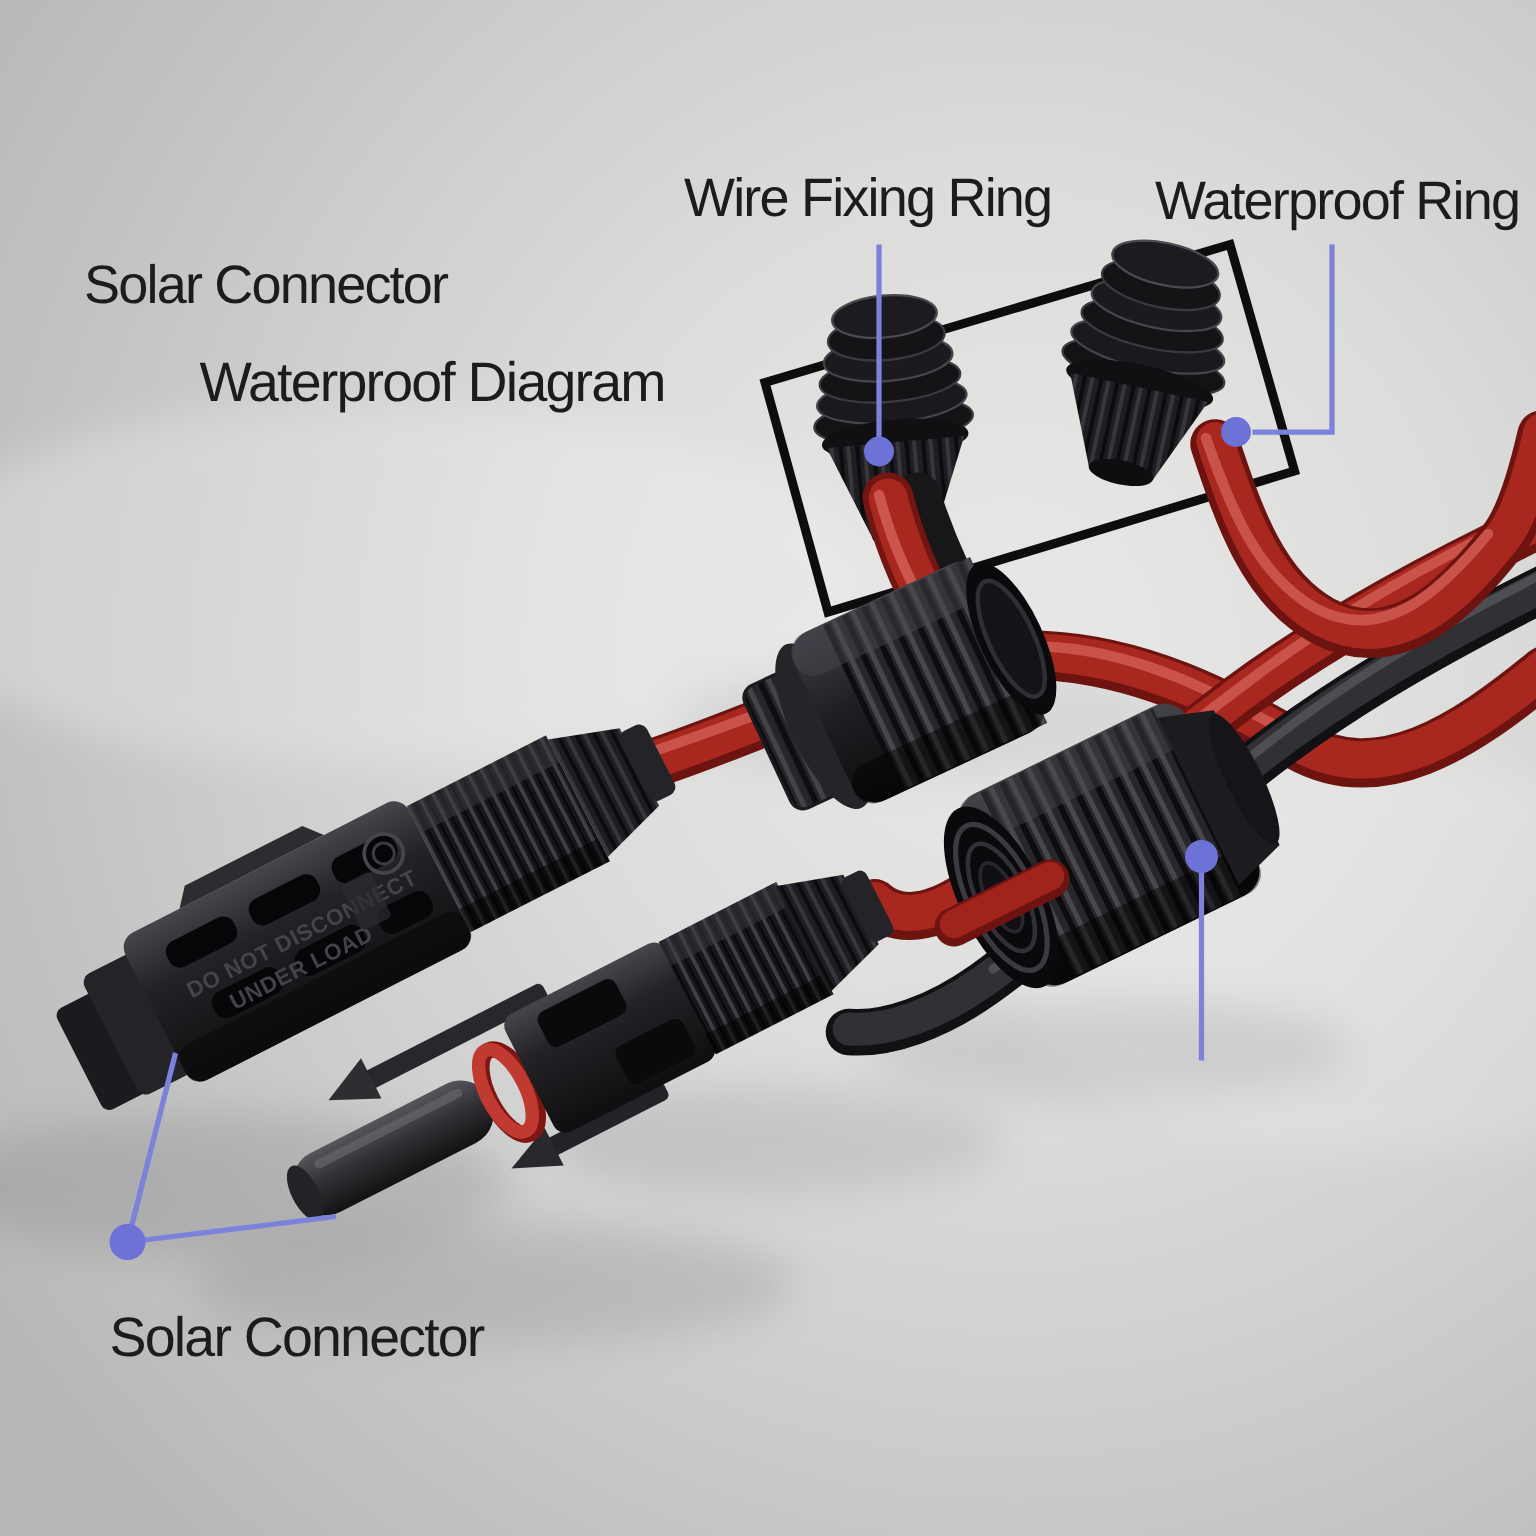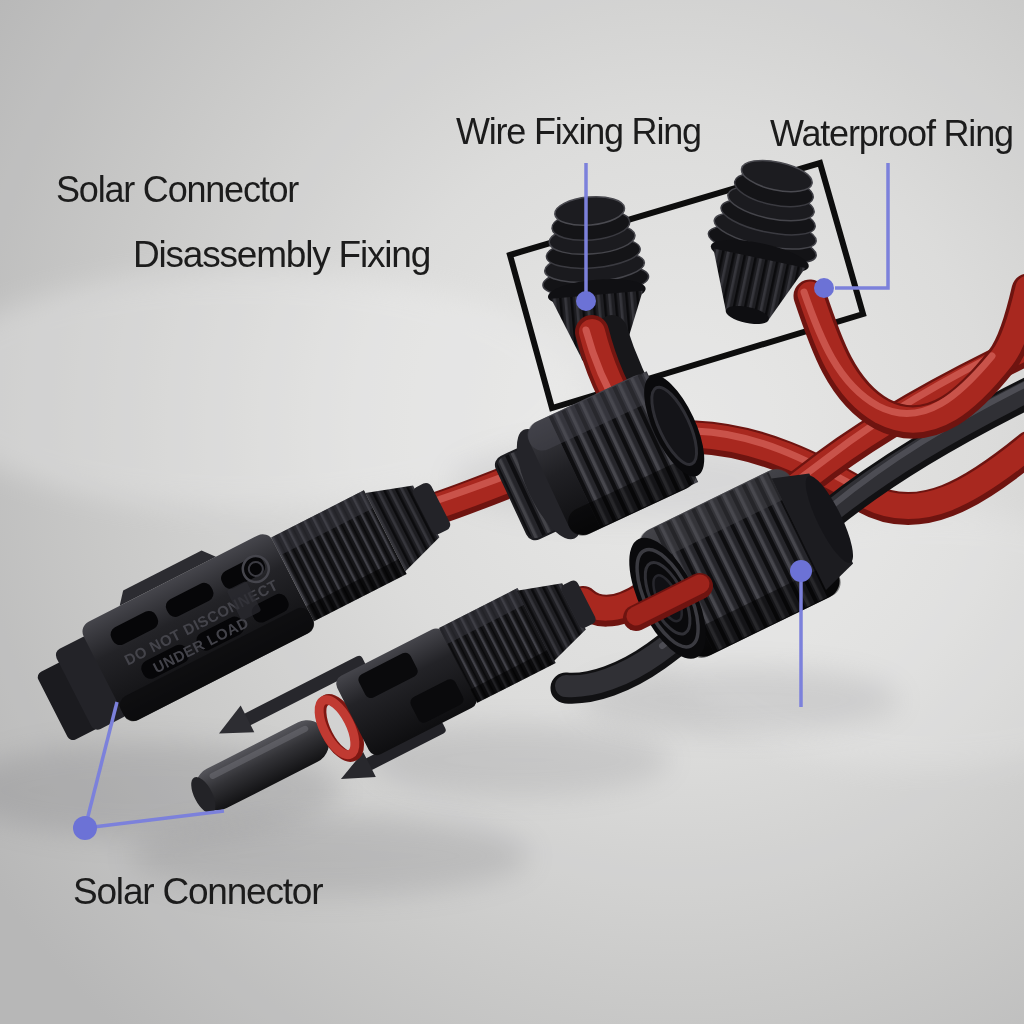--- a/index.html
+++ b/index.html
@@ -221,18 +221,18 @@
   </g>
   <g fill="#6c72d6">
     <circle cx="586" cy="301" r="10"></circle>
     <circle cx="824" cy="288" r="10"></circle>
     <circle cx="801" cy="571" r="11"></circle>
     <circle cx="85" cy="828" r="12"></circle>
   </g>
 </svg>
 
 <div class="lbl lbl-title1">Solar Connector</div>
-<div class="lbl lbl-title2">Disassembly Fixing</div>
+<div class="lbl lbl-title2">Waterproof Diagram</div>
 <div class="lbl lbl-wfr">Wire Fixing Ring</div>
 <div class="lbl lbl-wpr">Waterproof Ring</div>
 <div class="lbl lbl-scb">Solar Connector</div>
 
 </div>
 
 </body></html>

